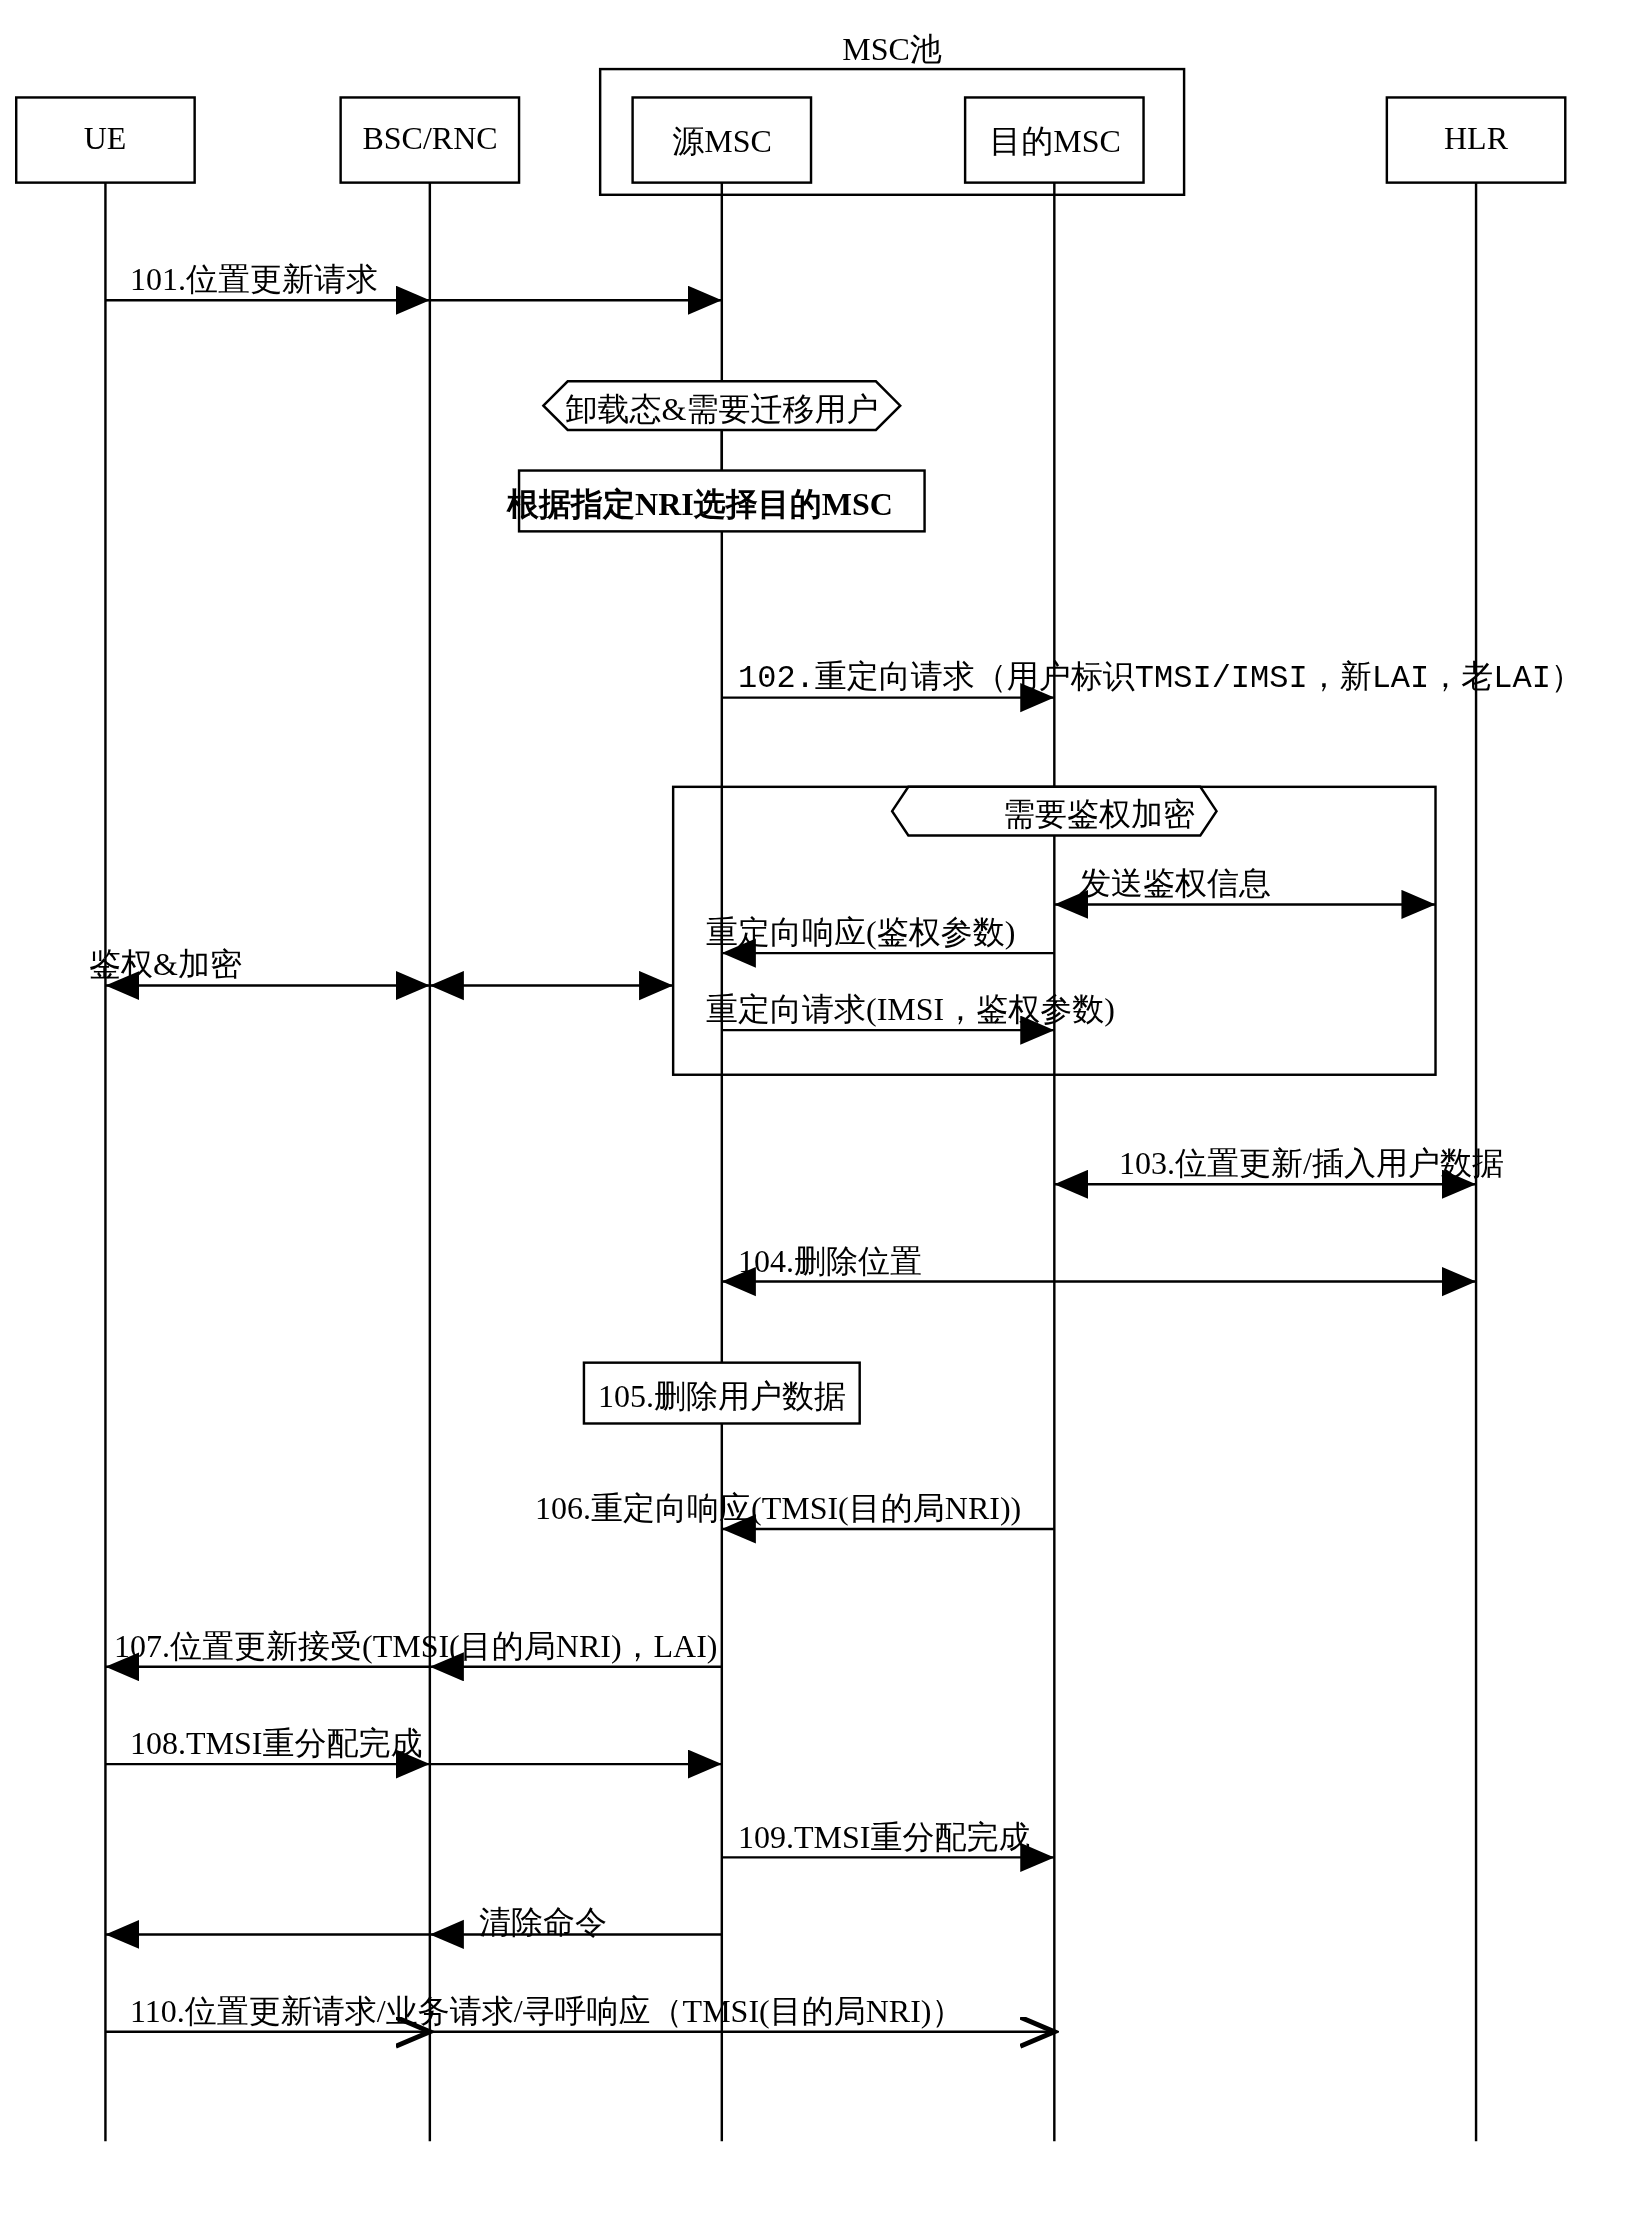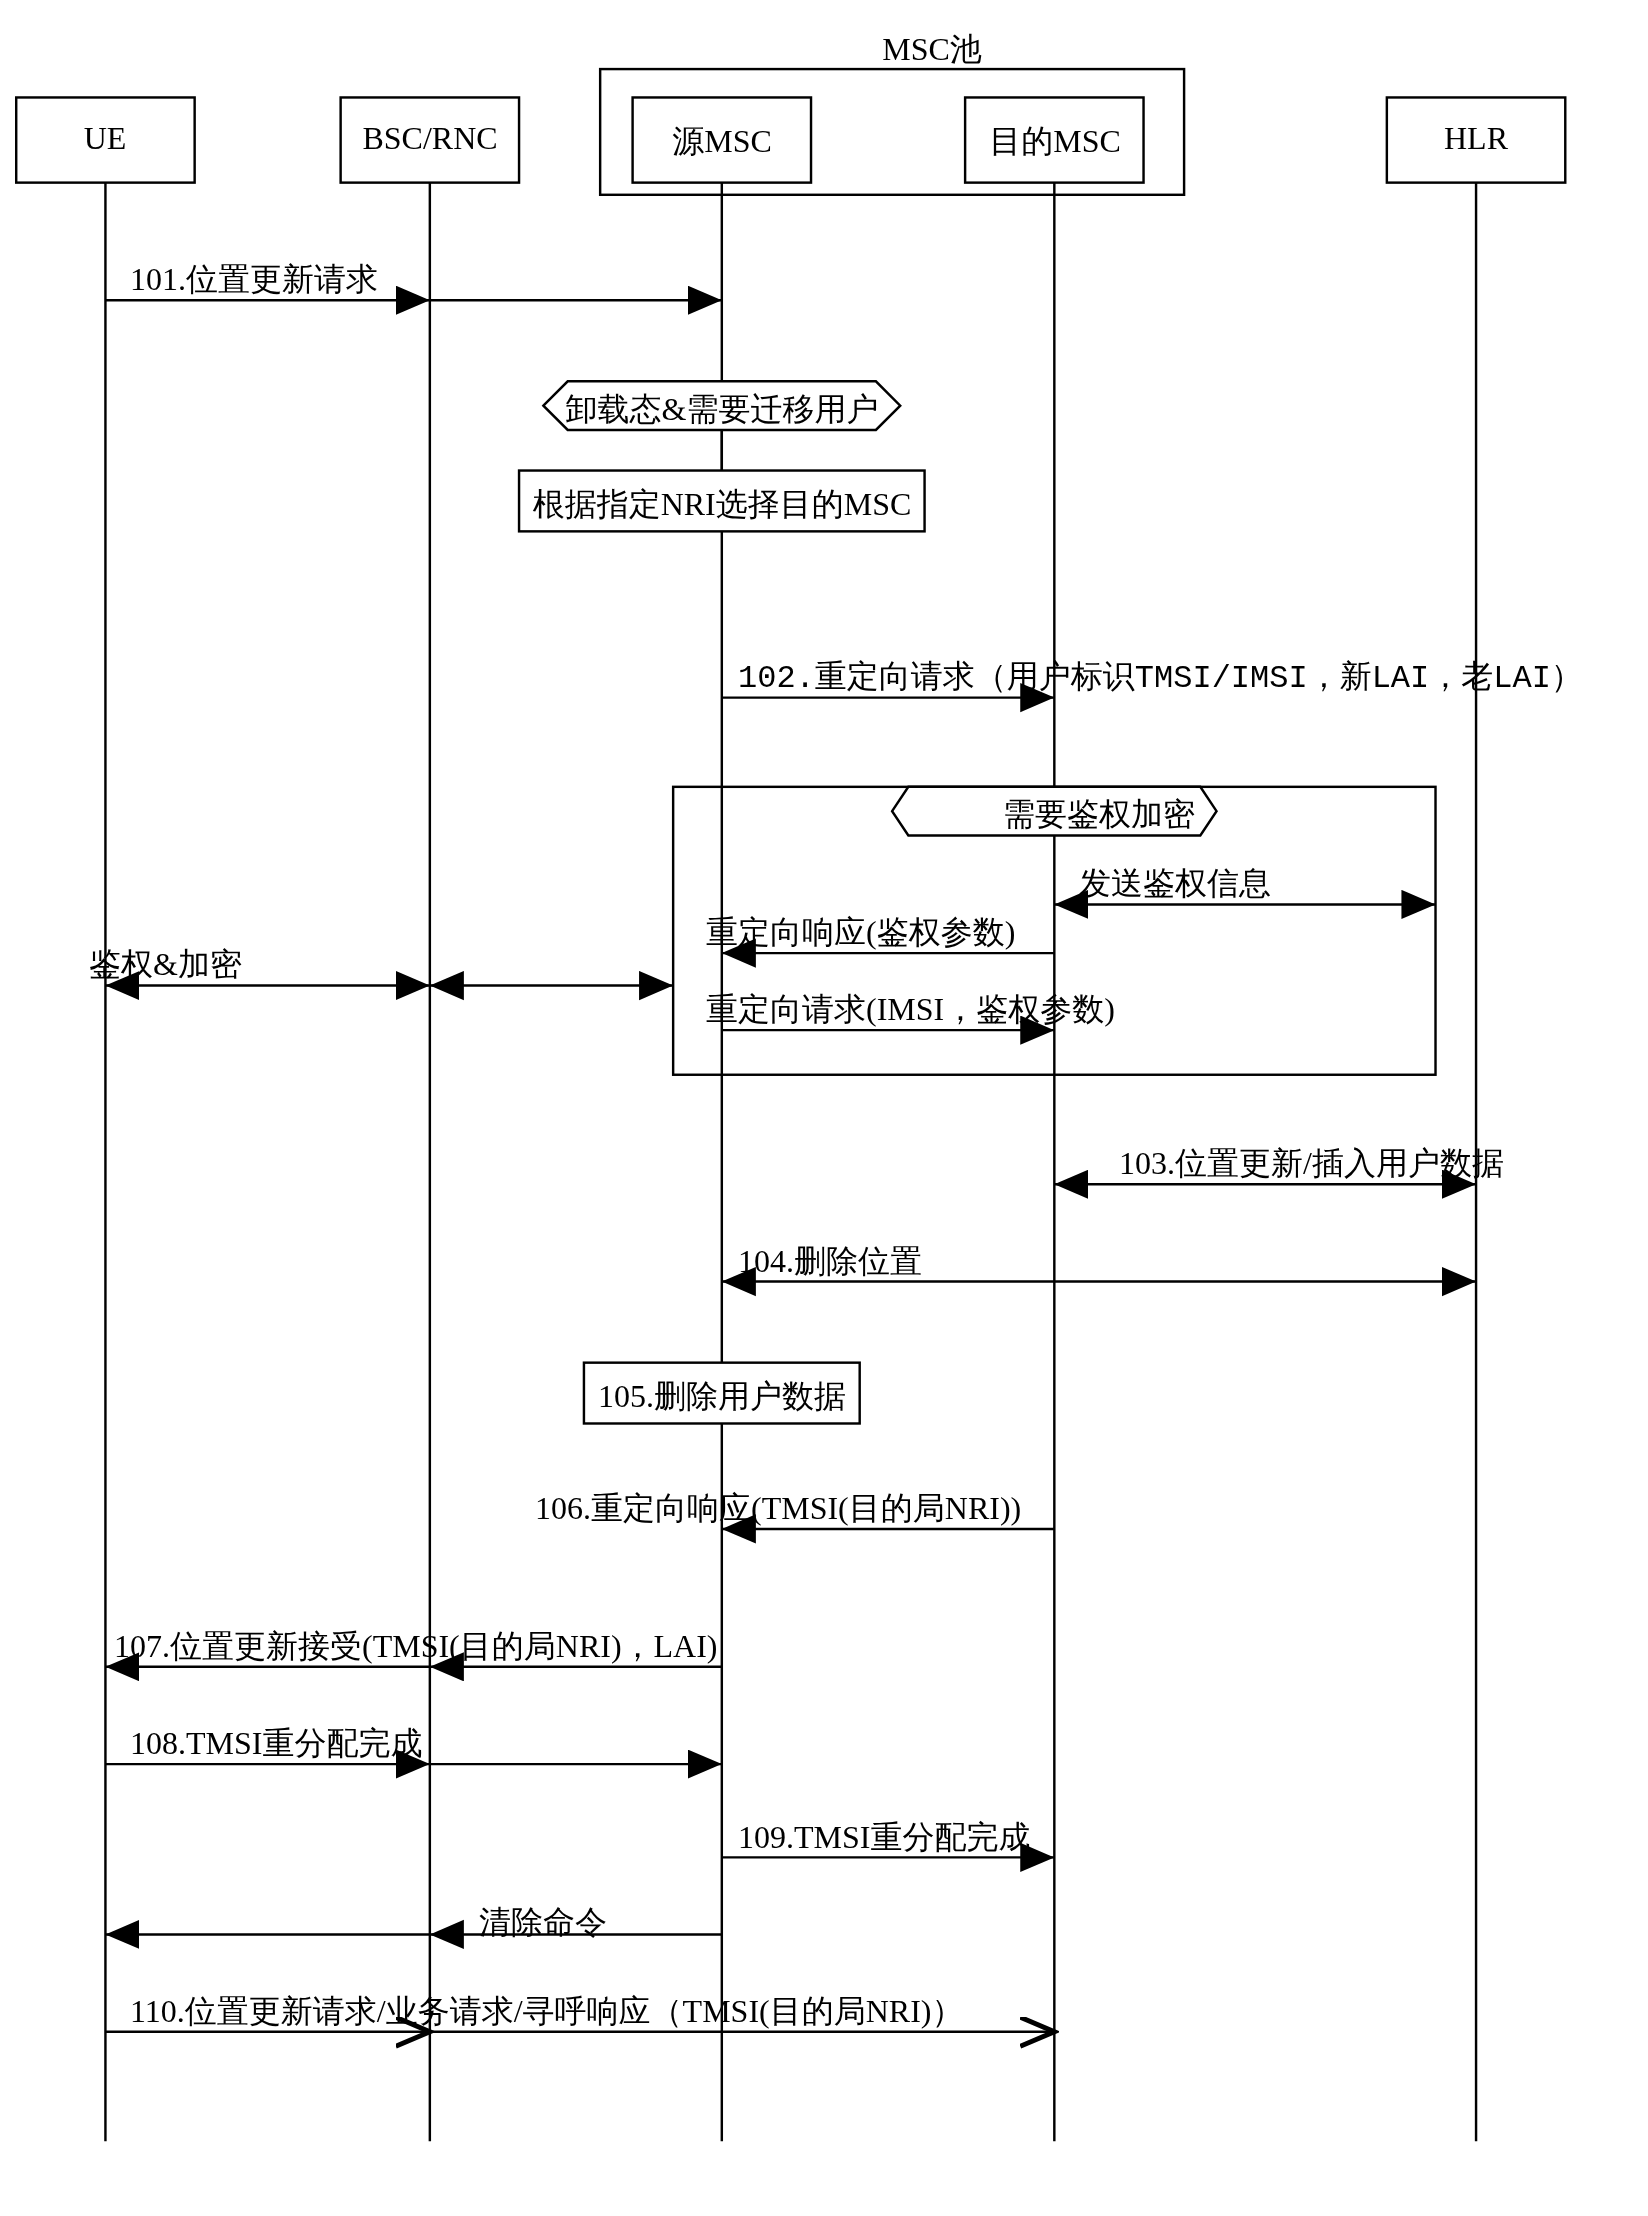--- a/index.html
+++ b/index.html
@@ -86,31 +86,31 @@
 
   <line x1="890" y1="2290" x2="1300" y2="2290" class="arrow" marker-end="url(#arrow-r)"></line>
 
   <line x1="890" y1="2385" x2="530" y2="2385" class="arrow" marker-end="url(#arrow-r)"></line>
   <line x1="530" y1="2385" x2="130" y2="2385" class="arrow" marker-end="url(#arrow-r)"></line>
 
   <line x1="130" y1="2505" x2="530" y2="2505" class="arrow" marker-end="url(#arrow-open-r)"></line>
   <line x1="530" y1="2505" x2="1300" y2="2505" class="arrow" marker-end="url(#arrow-open-r)"></line>
 </svg>
 
-<div class="text-label centered" style="left:892px; top:28px;margin-left:40px;">MSC池</div>
+<div class="text-label centered" style="left:892px; top:28px;">MSC池</div>
 
 <div class="text-label centered" style="left:105px; top:120px;">UE</div>
 <div class="text-label centered" style="left:430px; top:120px;">BSC/RNC</div>
 <div class="text-label centered" style="left:722px; top:120px;">源MSC</div>
 <div class="text-label centered" style="left:1055px; top:120px;">目的MSC</div>
 <div class="text-label centered" style="left:1476px; top:120px;">HLR</div>
 
 <div class="text-label" style="left:130px; top:258px;">101.位置更新请求</div>
 <div class="text-label centered" style="left:722px; top:388px;">卸载态&amp;需要迁移用户</div>
-<div class="text-label centered" style="left:722px; top:483px;">根据指定NRI选择目的MSC</div>
+<div class="text-label centered" style="left:700px; top:483px;font-weight:bold;">根据指定NRI选择目的MSC</div>
 <div class="text-label" style="left:738px; top:655px;font-family:Liberation Mono, monospace;">102.重定向请求（用户标识TMSI/IMSI，新LAI，老LAI）</div>
 <div class="text-label centered" style="left:1055px; top:793px;margin-left:44px;">需要鉴权加密</div>
 <div class="text-label" style="left:1079px; top:862px;">发送鉴权信息</div>
 <div class="text-label" style="left:706px; top:911px;">重定向响应(鉴权参数)</div>
 <div class="text-label" style="left:89px; top:943px;">鉴权&amp;加密</div>
 <div class="text-label" style="left:706px; top:988px;">重定向请求(IMSI，鉴权参数)</div>
 <div class="text-label" style="left:1071px; top:1142px;margin-left:48px;">103.位置更新/插入用户数据</div>
 <div class="text-label" style="left:738px; top:1240px;">104.删除位置</div>
 <div class="text-label centered" style="left:722px; top:1375px;">105.删除用户数据</div>
 <div class="text-label" style="left:535px; top:1487px;">106.重定向响应(TMSI(目的局NRI))</div>

